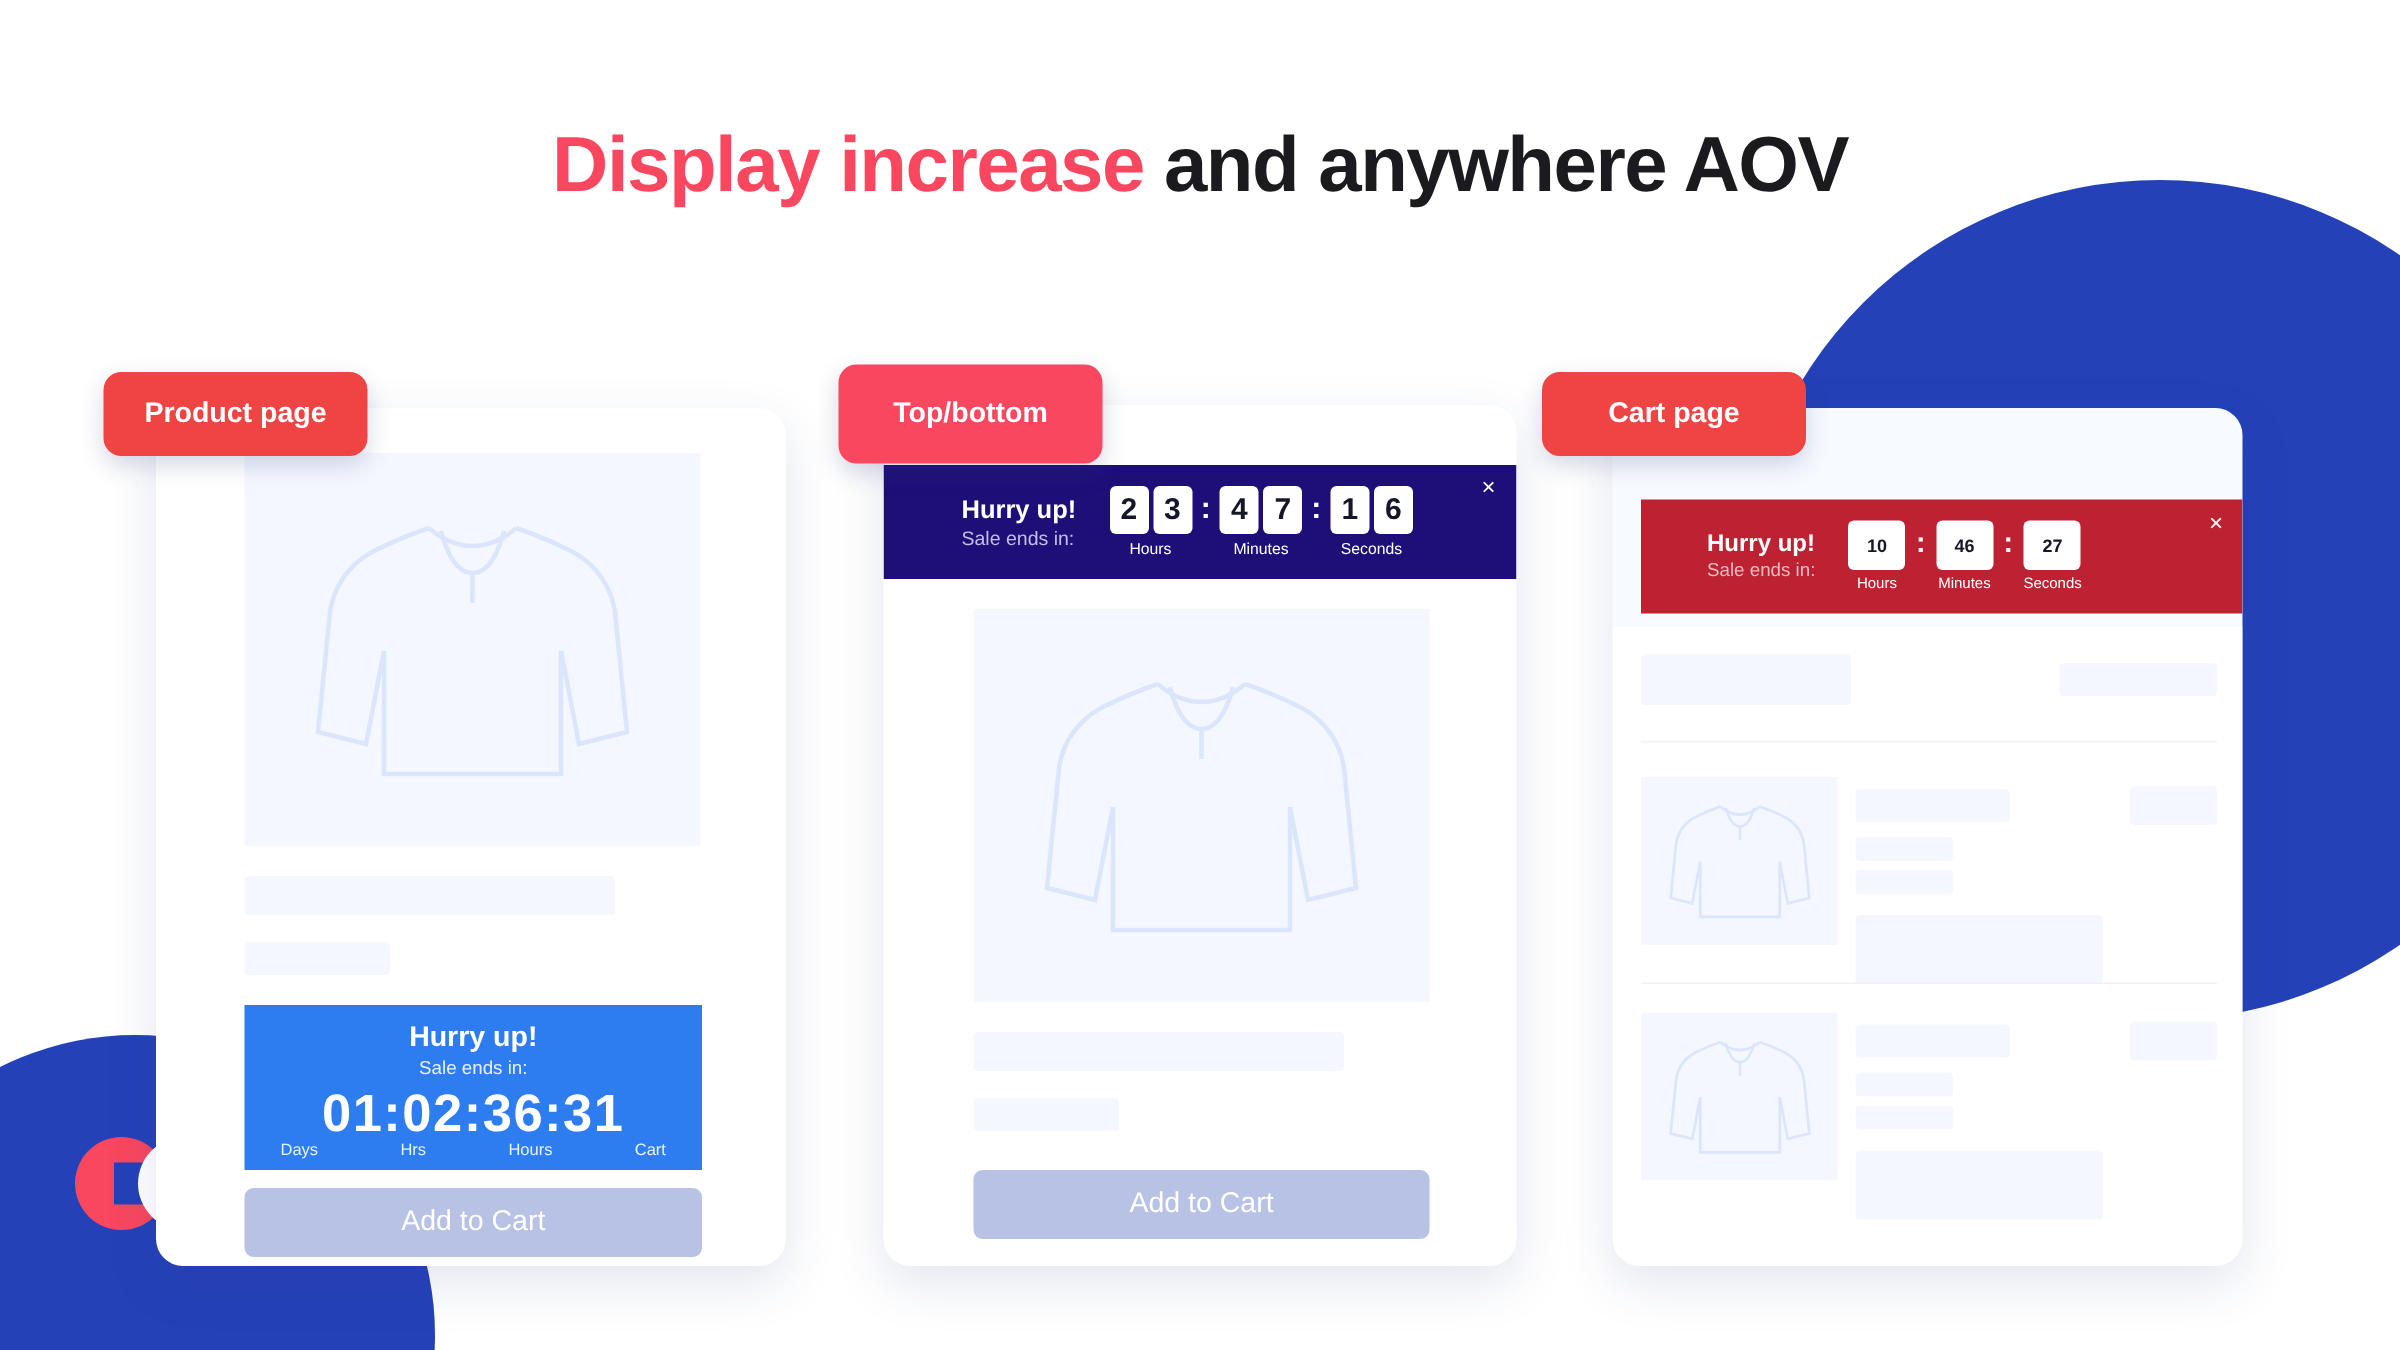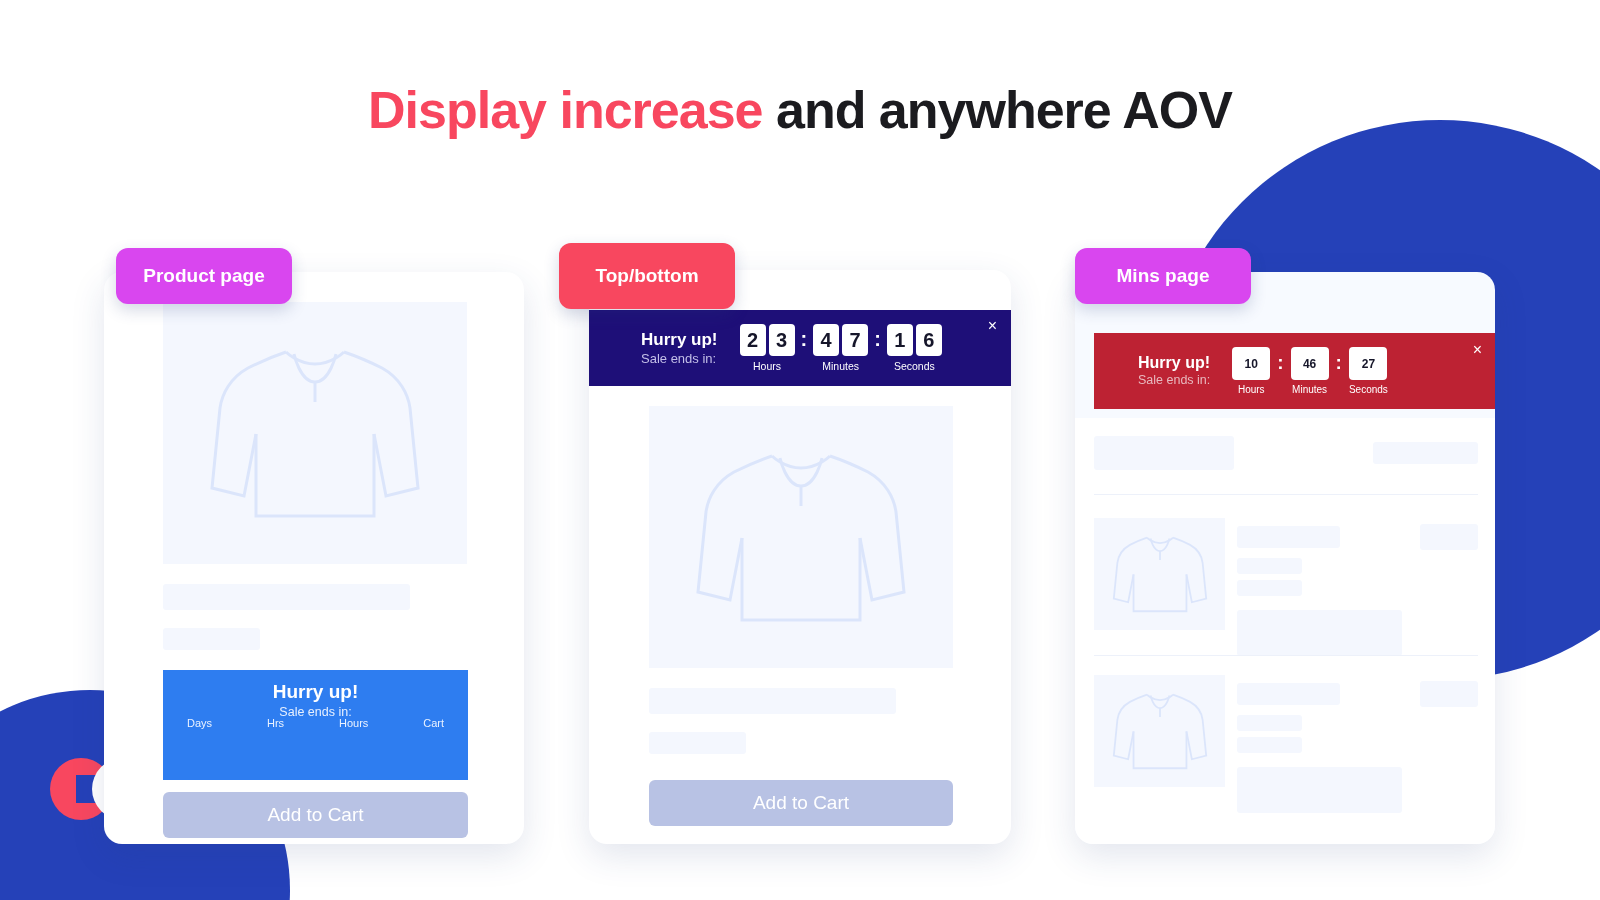--- a/index.html
+++ b/index.html
@@ -60,21 +60,21 @@
     box-shadow:0 12px 34px rgba(40,60,120,.13);
     z-index:3; overflow:hidden;
   }
   .badge{
     position:absolute; z-index:6;
     color:#ffffff; font-weight:bold; font-size:19px;
     border-radius:12px; display:flex; align-items:center;
     justify-content:center;
     box-shadow:0 6px 16px rgba(40,60,120,.20);
   }
-  .badge.blue{ background:#d946ef;margin-left:47px; }
+  .badge.blue{ background:#ef4444; }
   .badge.red{ background:#f8475f; }
 
   
   .skel{ background:#f4f7fe; border-radius:3px; }
   .divider{ height:1px; background:#edf1fa; }
 
   
   .shirt-box{ background:#f4f7fe; display:flex; align-items:center; justify-content:center; }
   .shirt-box svg{ display:block; }
 
@@ -200,20 +200,21 @@
       <path d="M48 96 L48 178 L166 178 L166 96"></path>
     </svg>
   </div>
 
   <div class="skel s1"></div>
   <div class="skel s2"></div>
 
   <div class="timer-product">
     <div class="t-title">Hurry up!</div>
     <div class="t-sub">Sale ends in:</div>
+    <div class="t-digits">01:02:36:31</div>
     <div class="t-units">
       <span>Days</span>
       <span>Hrs</span>
       <span>Hours</span>
       <span>Cart</span>
     </div>
   </div>
 
   <button class="atc">Add to Cart</button>
 </div>
@@ -341,18 +342,18 @@
         </svg>
       </div>
       <div class="skel l1"></div>
       <div class="skel l2"></div>
       <div class="skel l3"></div>
       <div class="skel l4"></div>
       <div class="skel r1"></div>
     </div>
   </div>
 </div>
-<div class="badge blue" id="badge-cart">Mins page</div>
+<div class="badge blue" id="badge-cart">Cart page</div>
 
 <div class="logo-mark">
   <div class="logo-g"></div>
   <div class="logo-o"></div>
 </div>
 
 </body></html>

